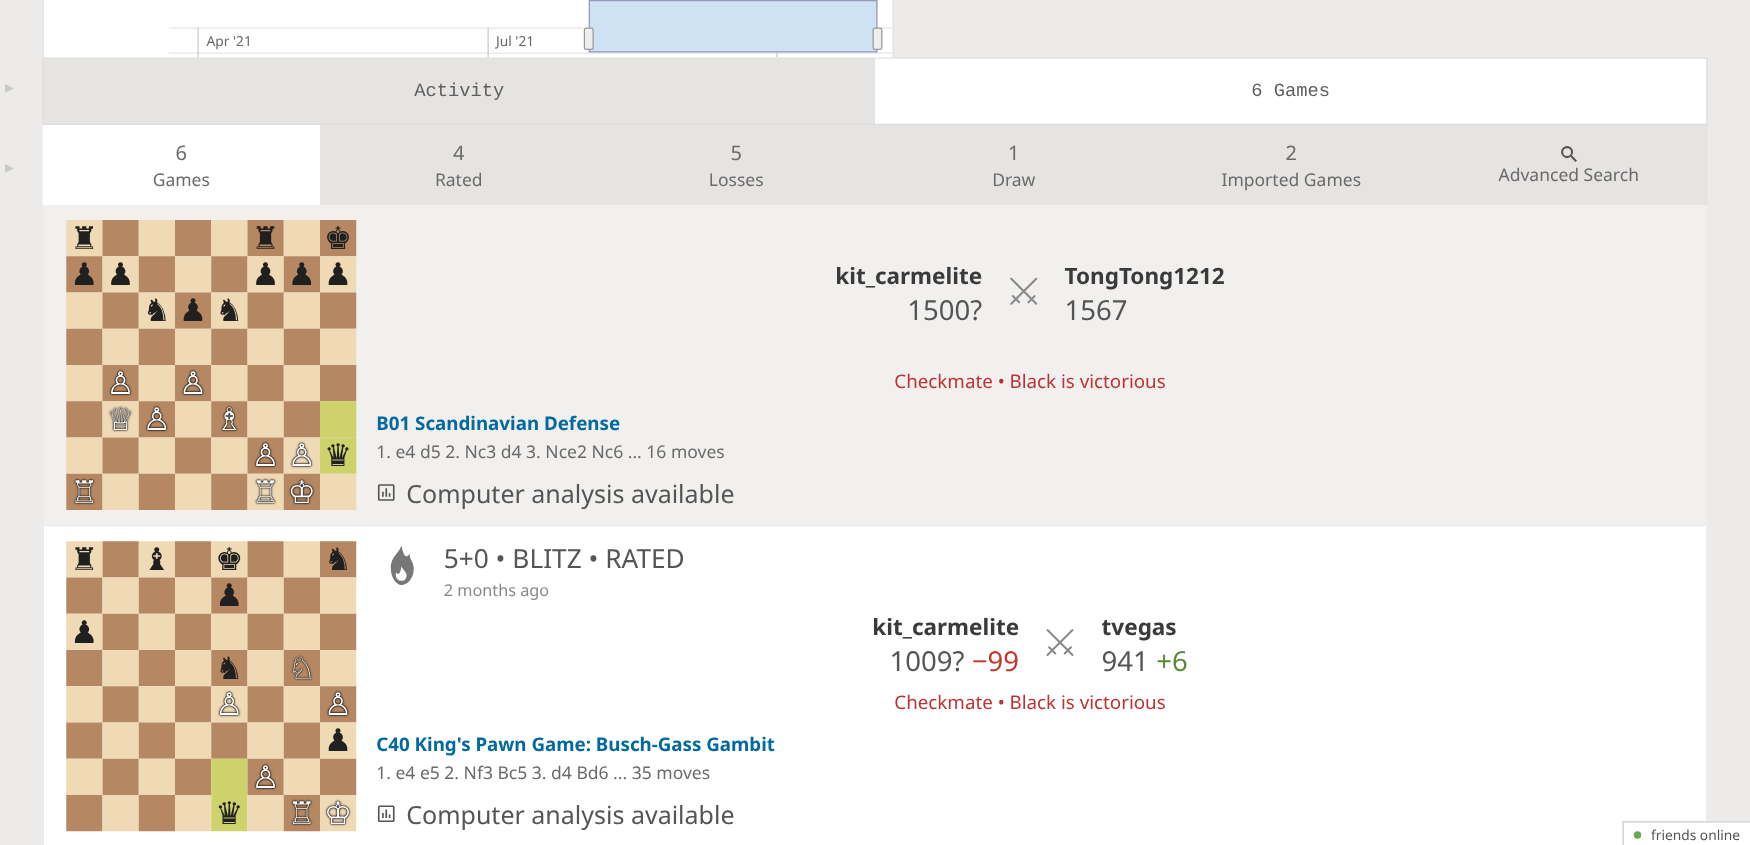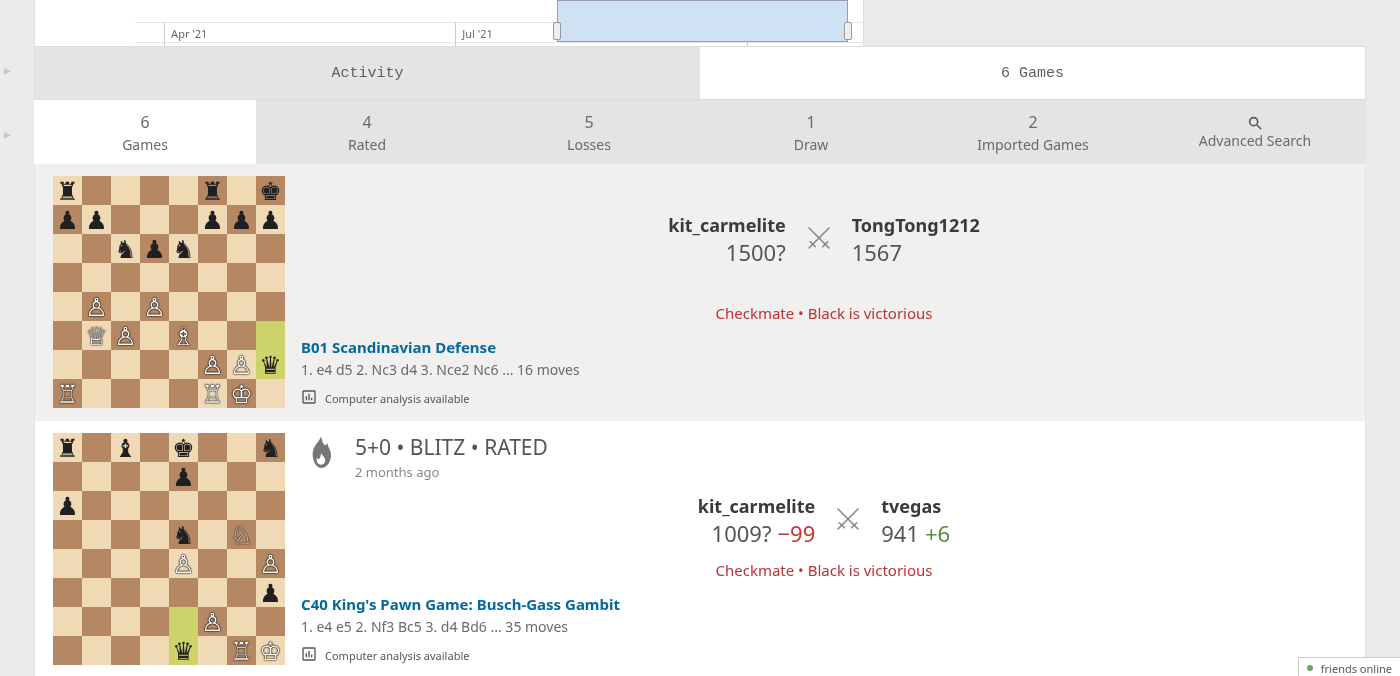--- a/index.html
+++ b/index.html
@@ -15,21 +15,21 @@
   }
   .main-wrap { margin: 0 34px 0 34px; }
   
   .timeline-card {
     background: #fff;
     border: 1px solid #ddd;
     border-top: none;
     border-bottom: none;
     height: 46px;
     position: relative;
-    width: 830px;
+    width: 681px;
     overflow: hidden;
   }
   .timeline-inner { position: absolute; left: 100px; right: 0; top: 0; bottom: 0; }
   .timeline-track { position: absolute; left: 0; right: 0; top: 22px; height: 21px; border-top:1px solid #e8e8e8; border-bottom:1px solid #e8e8e8;}
   .tick { position: absolute; top: 22px; bottom:0; border-left: 1px solid #ccc; }
   .tick span { position: absolute; top: 4px; left: 6px; font-size: 11px; color: #666; white-space: nowrap;}
   .selection { position:absolute; top:0; height:42px; background:#cfe2f3; border:1px solid #99b; }
   .sel-handle { position:absolute; top:22px; width:8px; height:18px; background:#eee; border:1px solid #999; border-radius:2px;}
   
   .main-tabs { display:flex; background:#e6e4e2; height:54px; border:1px solid #ddd;font-family:Liberation Mono, monospace;}
@@ -66,21 +66,21 @@
   .p-name { font-size:18px; font-weight:700; color:#3a3a3a;}
   .p-rating { font-size:22px; color:#555; display:flex; gap:6px;}
   .neg { color:#c0392b;}
   .pos { color:#5a8a3a;}
   .swords { color:#888;}
   .result { text-align:center; color:#b33; font-size:15px;}
   .middle { flex:1; display:flex; flex-direction:column; justify-content:center; gap:8px; padding:8px 0 14px;}
   .bottom-block { margin-top:auto;}
   .open-line { color:#0369a1; font-weight:700; font-size:15px;}
   .moves { color:#6a6a6a; font-size:14px; margin-top:3px;}
-  .analysis { display:flex; align-items:center; gap:8px; color:#555; margin-top:10px; font-size:11px;}
+  .analysis { display:flex; align-items:center; gap:8px; color:#555; margin-top:10px; font-size:20px;}
   .bar-icon { width:16px; height:16px; }
   .side-arrow { position:absolute; left:4px; color:#c8c8c8; font-size:14px;}
   .side-arrow.a1 { top:60px;}
   .side-arrow.a2 { top:124px;}
   .friends { position:absolute; right:0; bottom:0; background:#fff; border:1px solid #ccc; border-bottom:none; border-right:none; font-size:11px; color:#555; padding:3px 8px 0 22px;}
   .friends::before { content:""; position:absolute; left:8px; top:7px; width:6px; height:6px; border-radius:50%; background:#6aaa4f;}
   .search-icon { width:16px; height:16px;}
 </style>
 </head>
 <body>

